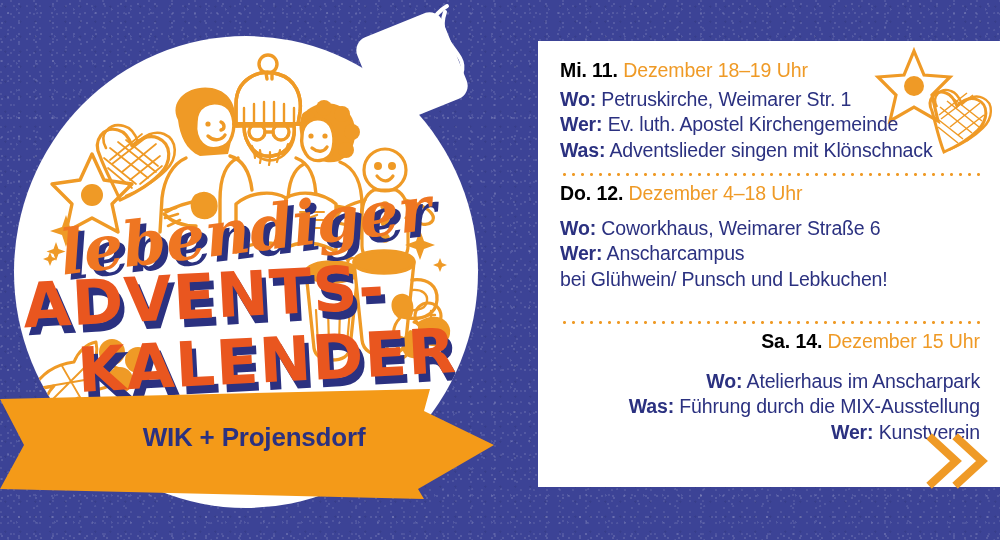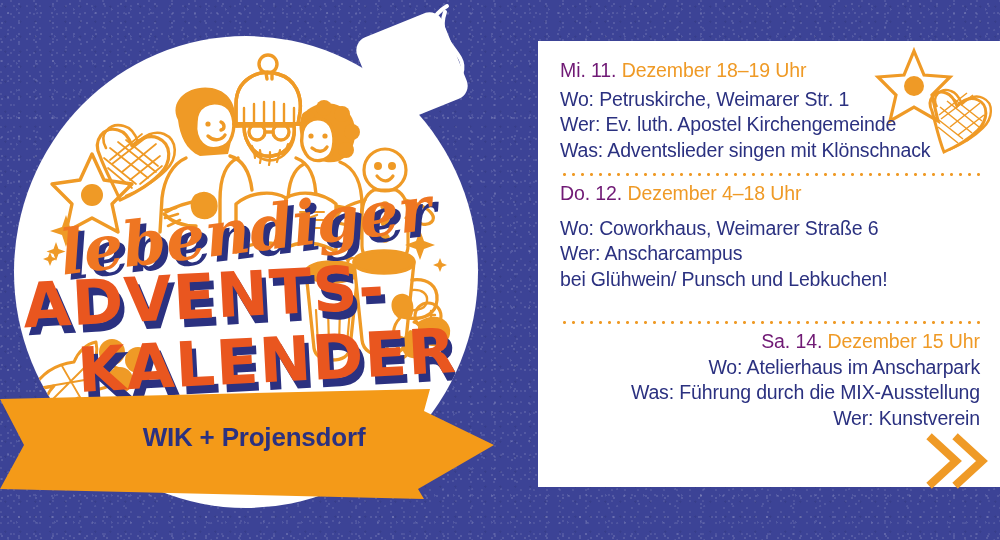--- a/index.html
+++ b/index.html
@@ -35,26 +35,26 @@
   #card{
     position:absolute;left:538px;top:41px;width:462px;height:446px;
     background:#ffffff;
   }
   #card-inner{position:absolute;left:0;top:0;width:462px;height:446px;}
   .blk{position:absolute;left:22px;width:420px;}
   .dateline{
     font-size:19.5px;color:#ef9a26;letter-spacing:-0.1px;white-space:nowrap;
     line-height:1.0;
   }
-  .dateline b{font-weight:normal;color:#701a75;}
+  .dateline b{font-weight:bold;color:#000000;}
   .row{
     font-size:19.5px;color:#2b3180;line-height:1.32;white-space:nowrap;
     letter-spacing:-0.15px;
   }
-  .row b{font-weight:normal;}
+  .row b{font-weight:bold;}
   .sep{
     position:absolute;left:22px;width:420px;height:3px;
     background-image:radial-gradient(circle, #ef9a26 0 1.3px, transparent 1.6px);
     background-size:9px 3px;background-repeat:repeat-x;
   }
   .deco-tr{position:absolute;right:6px;top:4px;width:120px;height:120px;}
   .chevrons{position:absolute;right:8px;bottom:-4px;width:70px;height:60px;}
 
   
   #banner{position:absolute;left:-6px;top:383px;width:512px;height:120px;}
@@ -312,21 +312,21 @@
         <div class="row">bei Glühwein/ Punsch und Lebkuchen!</div>
       </div>
 
       <div class="sep" style="top:280px;"></div>
 
       <div class="blk" style="top:291px;text-align:right;">
         <div class="dateline">
           <b>Sa. 14.</b>
           <span>Dezember 15 Uhr</span>
         </div>
-        <div class="row" style="margin-top:3px;">
+        <div class="row" style="margin-top:17px;">
           <b>Wo:</b>
           <span>Atelierhaus im Anscharpark</span>
         </div>
         <div class="row">
           <b>Was:</b>
           <span>Führung durch die MIX-Ausstellung</span>
         </div>
         <div class="row">
           <b>Wer:</b>
           <span>Kunstverein</span>

